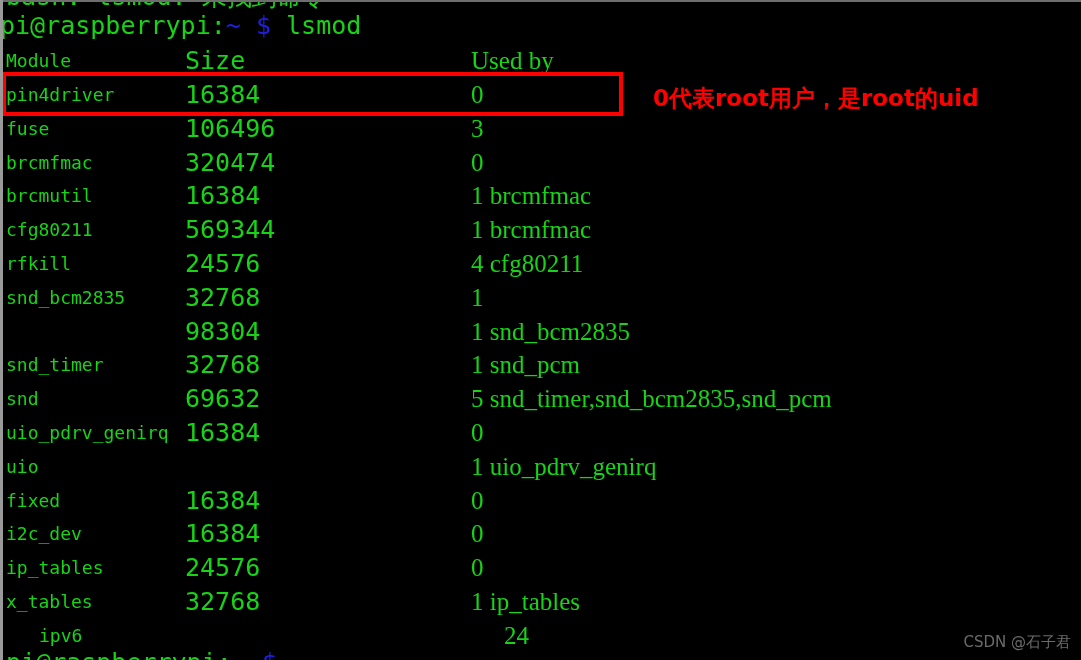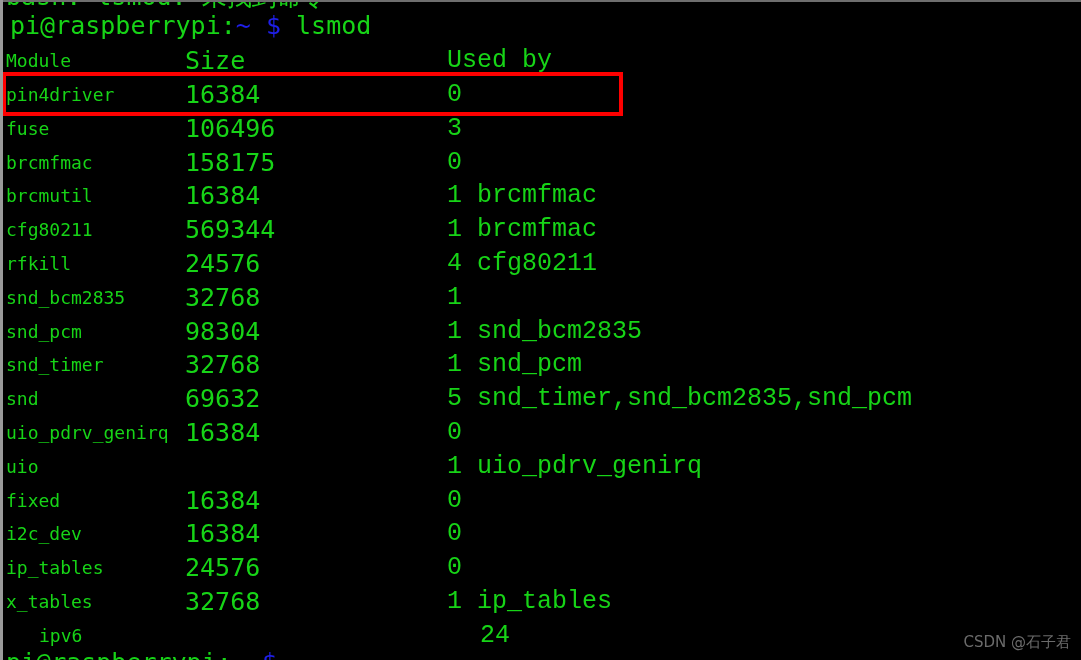--- a/index.html
+++ b/index.html
@@ -48,21 +48,21 @@
     position: absolute;
     left: 0;
     top: 0;
     width: 1081px;
     height: 660px;
     z-index: 2;
   }
 
   .line {
     position: absolute;
-    left: 10px;
+    left: 0;
     height: 34px;
     line-height: 34px;
     white-space: pre;
     color: #17d417;
     font-size: 25px;
     letter-spacing: 0px;
     font-family: "DejaVu Sans Mono", "Liberation Mono", monospace;
     text-align: center;
   }
 
@@ -90,25 +90,25 @@
     left: 185px;
     width: 242px;
     text-align: left;
     white-space: pre;
     color: #17d417;
     font-size: 25px;
     font-family: "DejaVu Sans Mono", "Liberation Mono", monospace;
   }
   .col-used {
     position: absolute;
-    left: 447px;
-    white-space: pre;
-    color: #17d417;
-    font-size: 25px;
-    font-family: Liberation Mono, monospace;
+    left: 471px;
+    white-space: pre;
+    color: #17d417;
+    font-size: 25px;
+    font-family: Liberation Serif, serif;
   }
   .header-row .col-size { left: 185px; width: 242px; }
 
   
   .clipped-top {
     position: absolute;
     left: 6px;
     top: -20px;
     height: 34px;
     line-height: 34px;
@@ -196,21 +196,21 @@
           <span class="col-size">16384</span>
           <span class="col-used">0</span>
         </div>
         <div class="row" style="top: 111.8px;">
           <span class="col-name">fuse</span>
           <span class="col-size">106496</span>
           <span class="col-used">3</span>
         </div>
         <div class="row" style="top: 145.6px;">
           <span class="col-name">brcmfmac</span>
-          <span class="col-size">158175</span>
+          <span class="col-size">320474</span>
           <span class="col-used">0</span>
         </div>
         <div class="row" style="top: 179.4px;">
           <span class="col-name">brcmutil</span>
           <span class="col-size">16384</span>
           <span class="col-used">1 brcmfmac</span>
         </div>
         <div class="row" style="top: 213.2px; padding-left: 14px;">
           <span class="col-name">cfg80211</span>
           <span class="col-size">569344</span>
@@ -220,21 +220,20 @@
           <span class="col-name">rfkill</span>
           <span class="col-size">24576</span>
           <span class="col-used">4 cfg80211</span>
         </div>
         <div class="row" style="top: 280.8px;">
           <span class="col-name">snd_bcm2835</span>
           <span class="col-size">32768</span>
           <span class="col-used">1</span>
         </div>
         <div class="row" style="top: 314.6px;">
-          <span class="col-name">snd_pcm</span>
           <span class="col-size">98304</span>
           <span class="col-used">1 snd_bcm2835</span>
         </div>
         <div class="row" style="top: 348.4px;">
           <span class="col-name">snd_timer</span>
           <span class="col-size">32768</span>
           <span class="col-used">1 snd_pcm</span>
         </div>
         <div class="row" style="top: 382.2px;">
           <span class="col-name">snd</span>
@@ -275,16 +274,17 @@
           <span class="col-used">24</span>
         </div>
       </div>
 
     <div class="clipped-bottom"><span class="green">pi@raspberrypi:</span><span class="blue">~</span><span class="green"> </span><span class="blue">$</span></div>
 
   </div>
 
   <div class="highlight-box"></div>
 
+  <div class="annotation">0代表root用户，是root的uid</div>
 
   <div class="watermark">CSDN @石子君</div>
 
 </div>
 
 </body></html>

